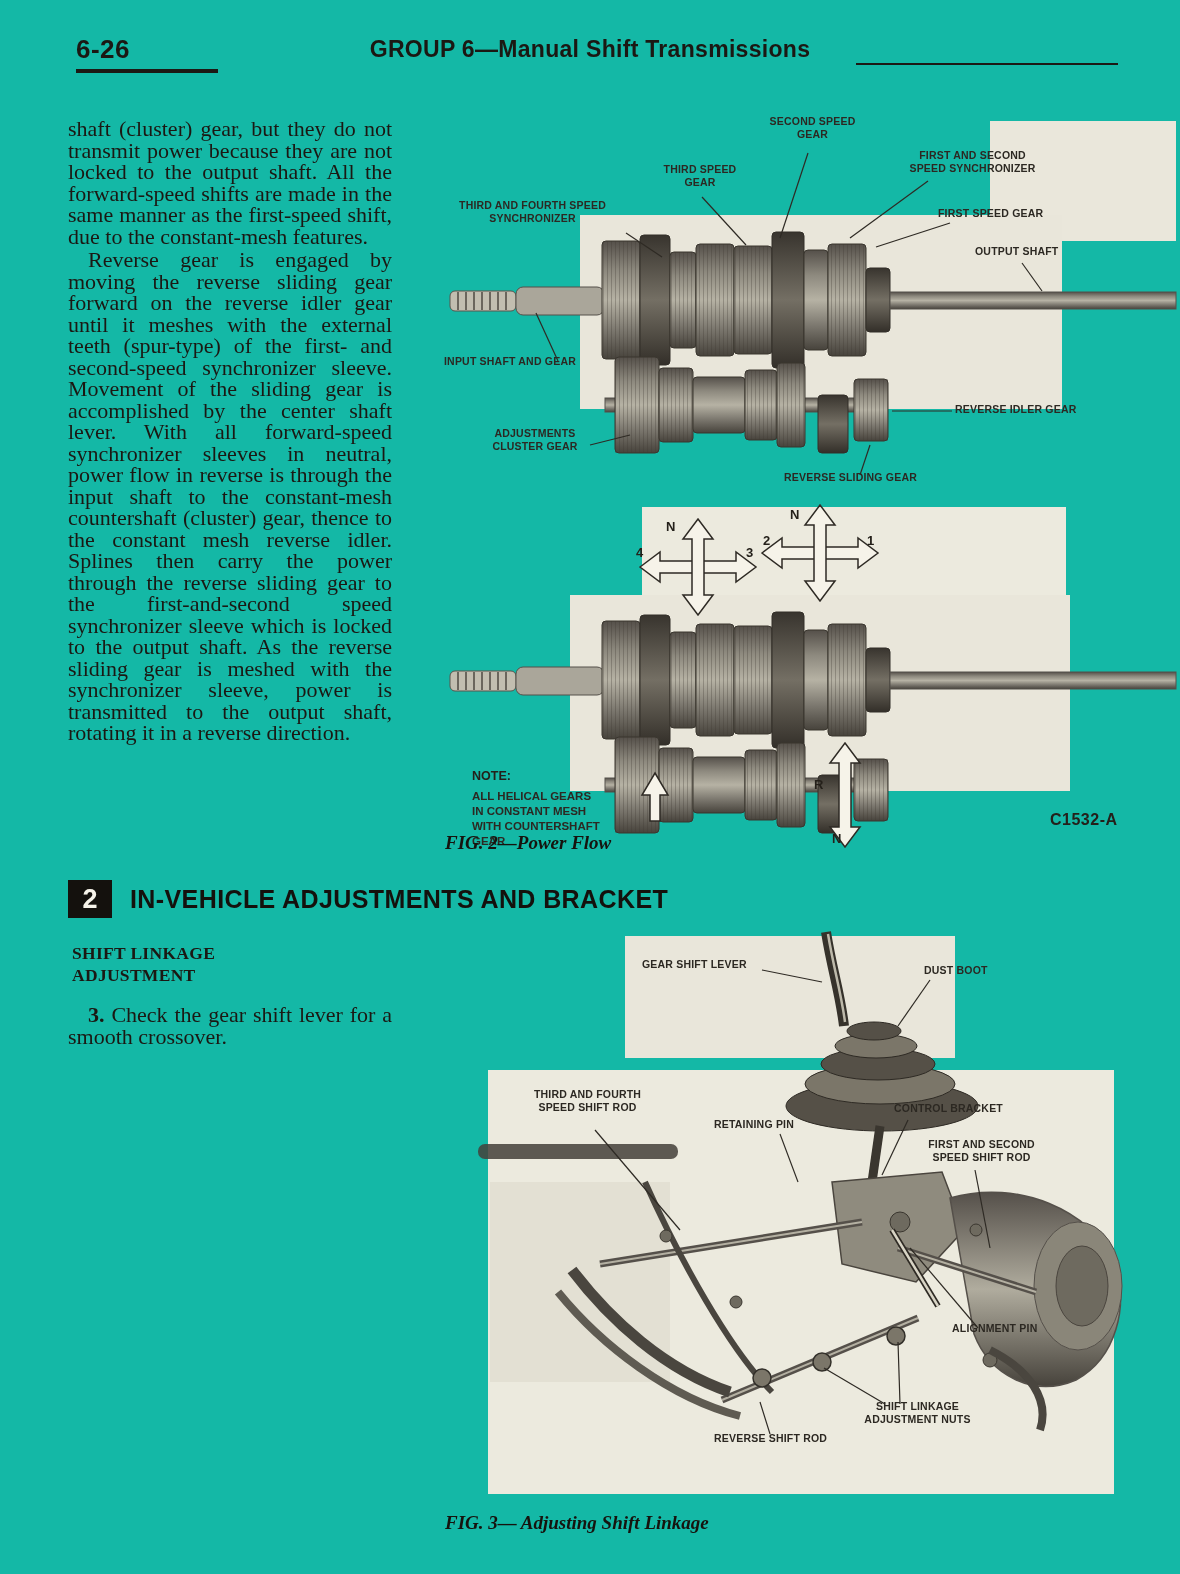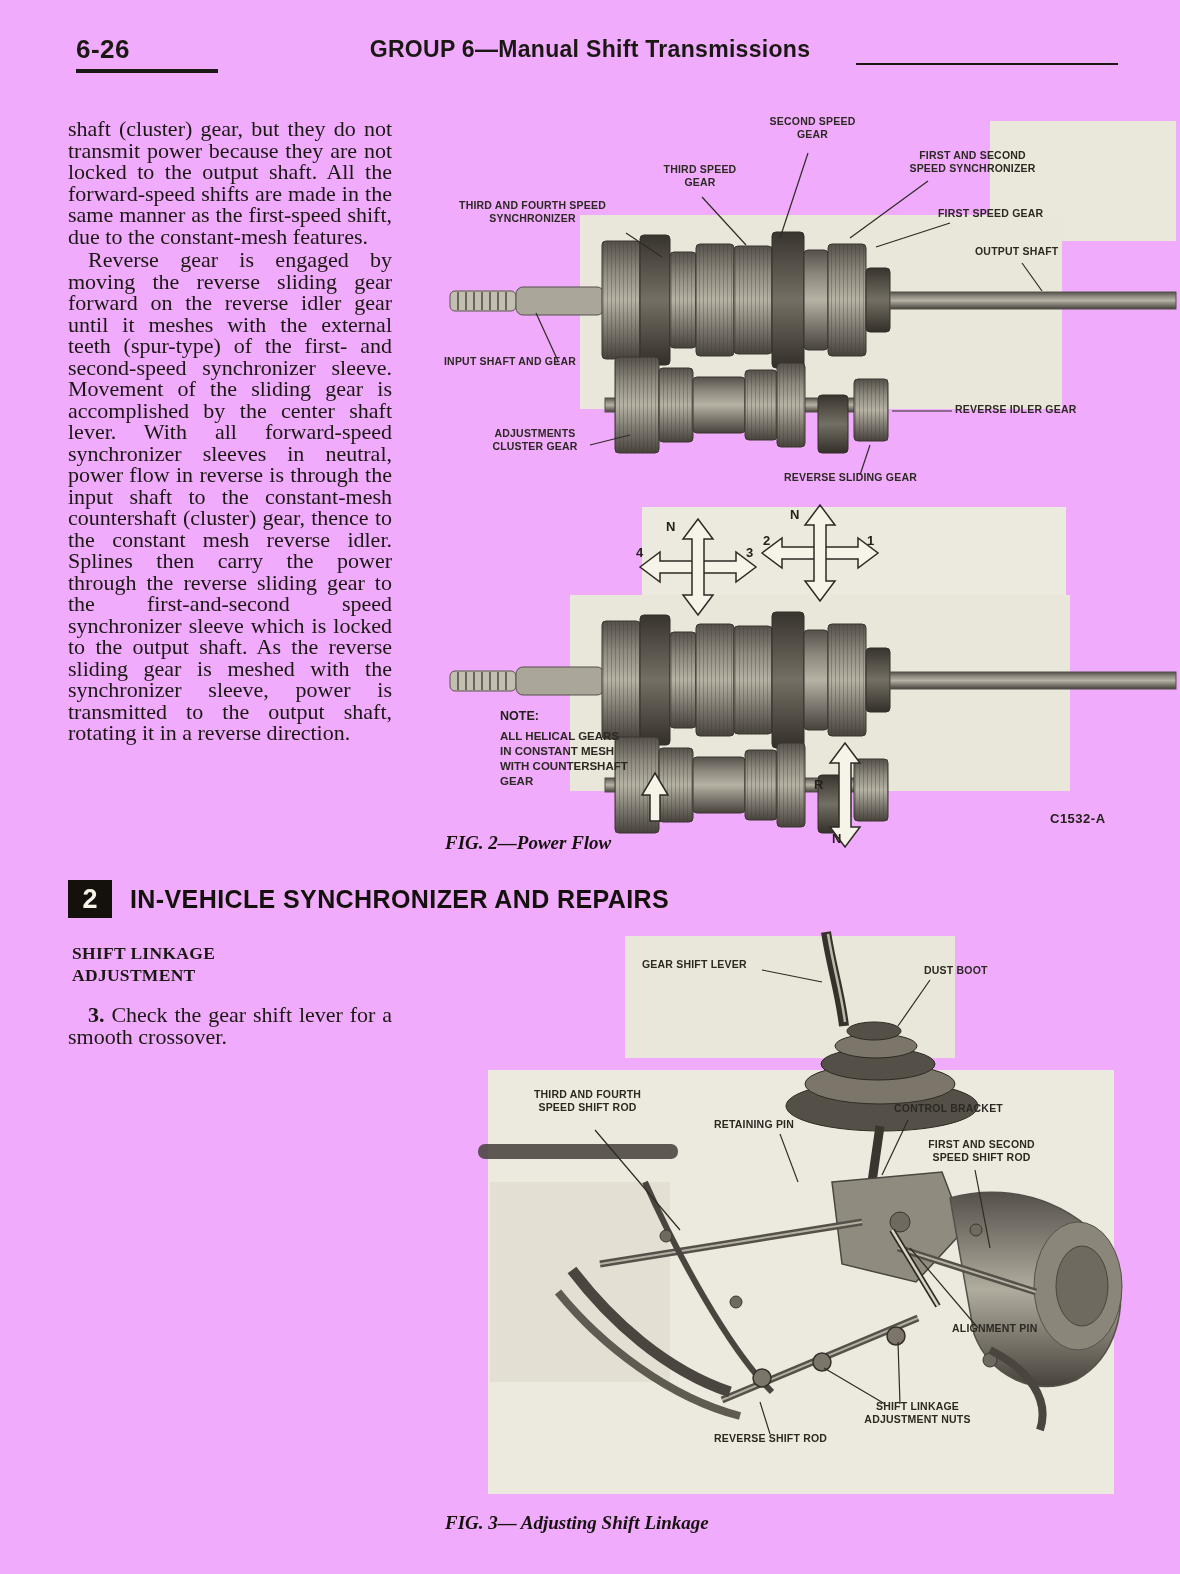--- a/index.html
+++ b/index.html
@@ -1,19 +1,19 @@
 <!DOCTYPE html>
 <html><head>
 <meta charset="utf-8">
 <style>
   * { margin:0; padding:0; box-sizing:border-box; }
   html,body { background:#8a8a8a; }
   .page {
     position:relative; width:1180px; height:1574px;
-    background:#f0abfc; overflow:hidden;
+    background:#14b8a6; overflow:hidden;
     font-family:"Liberation Serif", serif; color:#1b1813;
   }
   .abs { position:absolute; }
   .sans { font-family:"Liberation Sans", sans-serif; }
 
   .page-num { font-weight:bold; font-size:26px; letter-spacing:0.5px; }
   .header-title { font-weight:bold; font-size:23px; letter-spacing:0.3px; text-align:center; }
   .header-title .rest { font-weight:bold; }
 
   .body-text { font-size:22px; line-height:21.5px; text-align:justify; }
@@ -54,21 +54,21 @@
   .note-body {
     font-family:"Liberation Sans", sans-serif; font-weight:bold; font-size:11.5px;
     line-height:15px; color:#2c2822; white-space:pre-line; margin-top:6px;
   }
   .fig-caption {
     position:absolute; font-family:"Liberation Serif", serif;
     font-style:italic; font-weight:bold; font-size:19px; color:#16130e;
   }
   .fig-code {
     position:absolute; font-family:"Liberation Sans", sans-serif;
-    font-weight:bold; font-size:13px; color:#24201a; letter-spacing:0.5px;
+    font-weight:bold; font-size:16px; color:#24201a; letter-spacing:0.5px;
   }
 </style>
 </head>
 <body>
 
 <div class="page">
 
   <div class="abs sans page-num" style="left:76px; top:34px;">6-26</div>
   <div class="abs sans header-title" style="left:330px; top:36px; width:520px;">
     <span>GROUP 6—</span><span class="rest">Manual Shift Transmissions</span>
@@ -195,35 +195,35 @@
 
     <div class="pat" style="left:236px; top:414px;">N</div>
     <div class="pat" style="left:206px; top:440px;">4</div>
     <div class="pat" style="left:316px; top:440px;">3</div>
     <div class="pat" style="left:360px; top:402px;">N</div>
     <div class="pat" style="left:333px; top:428px;">2</div>
     <div class="pat" style="left:437px; top:428px;">1</div>
     <div class="pat" style="left:384px; top:672px;">R</div>
     <div class="pat" style="left:402px; top:726px;">N</div>
 
-    <div class="abs" style="left:42px; top:604px; width:170px;margin-left:28px;">
+    <div class="abs" style="left:42px; top:664px; width:170px;">
       <div class="note-title">NOTE:</div>
       <div class="note-body">ALL HELICAL GEARS
 IN CONSTANT MESH
 WITH COUNTERSHAFT
 GEAR</div>
     </div>
 
     <div class="fig-code" style="left:620px; top:706px;">C1532-A</div>
     <div class="fig-caption" style="left:15px; top:727px;">FIG. 2—Power Flow</div>
   </div>
 
   <div class="abs" style="left:68px; top:880px; display:flex; align-items:center; gap:18px;">
     <div class="section-num">2</div>
-    <div class="section-title">IN-VEHICLE SYNCHRONIZER AND REPAIRS</div>
+    <div class="section-title">IN-VEHICLE ADJUSTMENTS AND BRACKET</div>
   </div>
 
   <div class="abs sub-heading" style="left:72px; top:942px;">SHIFT LINKAGE
 ADJUSTMENT</div>
 
   <div class="abs body-text" style="left:68px; top:1002px; width:324px;">
     <p class="indent sp">
       <span class="step-num">3.</span>
       <span>Check the gear shift lever for a smooth crossover.</span>
     </p>

